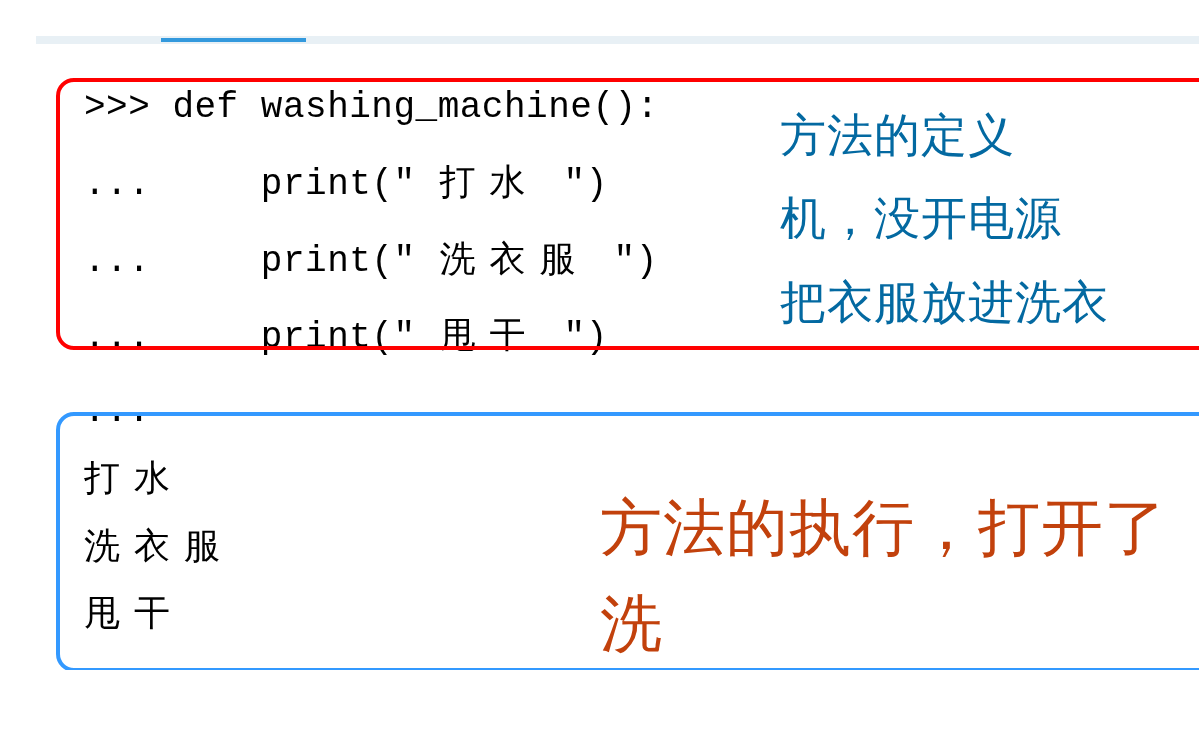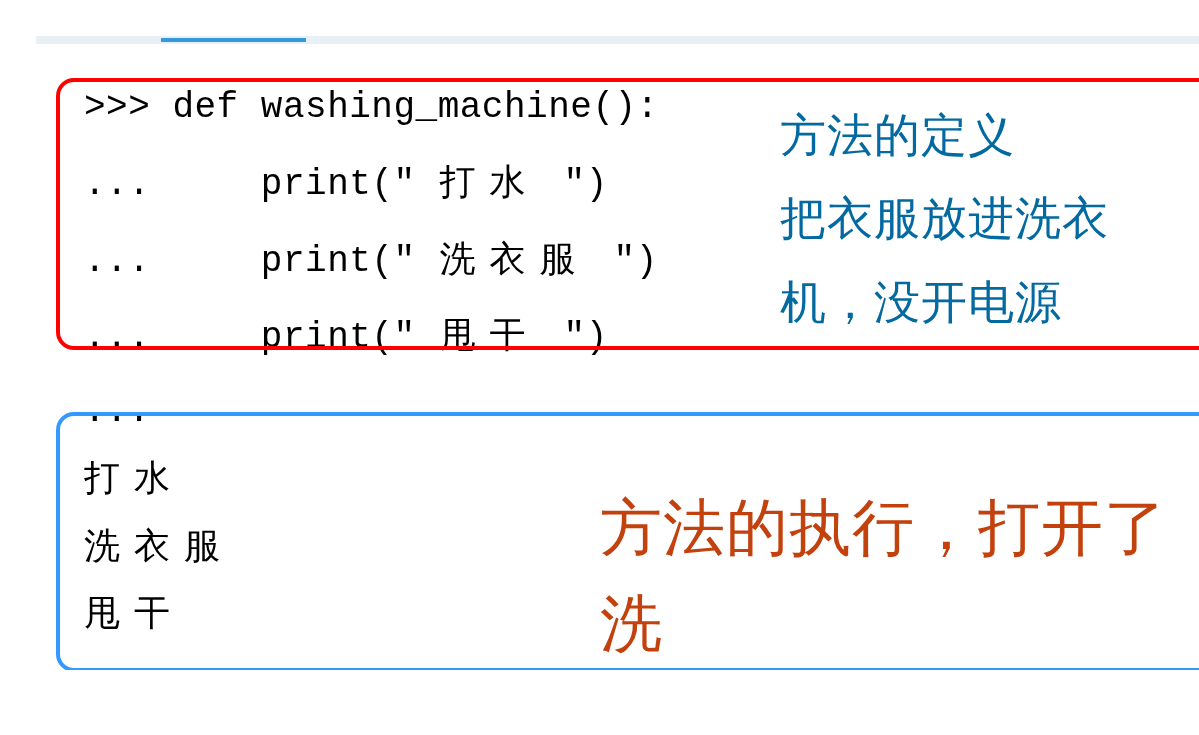--- a/index.html
+++ b/index.html
@@ -114,22 +114,22 @@
     <div class="output-line"><span>洗衣服</span></div>
     <div class="output-line"><span>甩干</span></div>
   </div>
 
   <div>
   </div>
 
   <div class="red-box"></div>
   <div class="red-annotation">
     <div>方法的定义</div>
+    <div>机，没开电源</div>
     <div>把衣服放进洗衣</div>
-    <div>机，没开电源</div>
   </div>
 
   <div class="blue-box"></div>
   <div class="blue-annotation">
     <div>方法的执行，打开了洗</div>
     <div>打开了洗</div>
   </div>
 
 </div>
 

